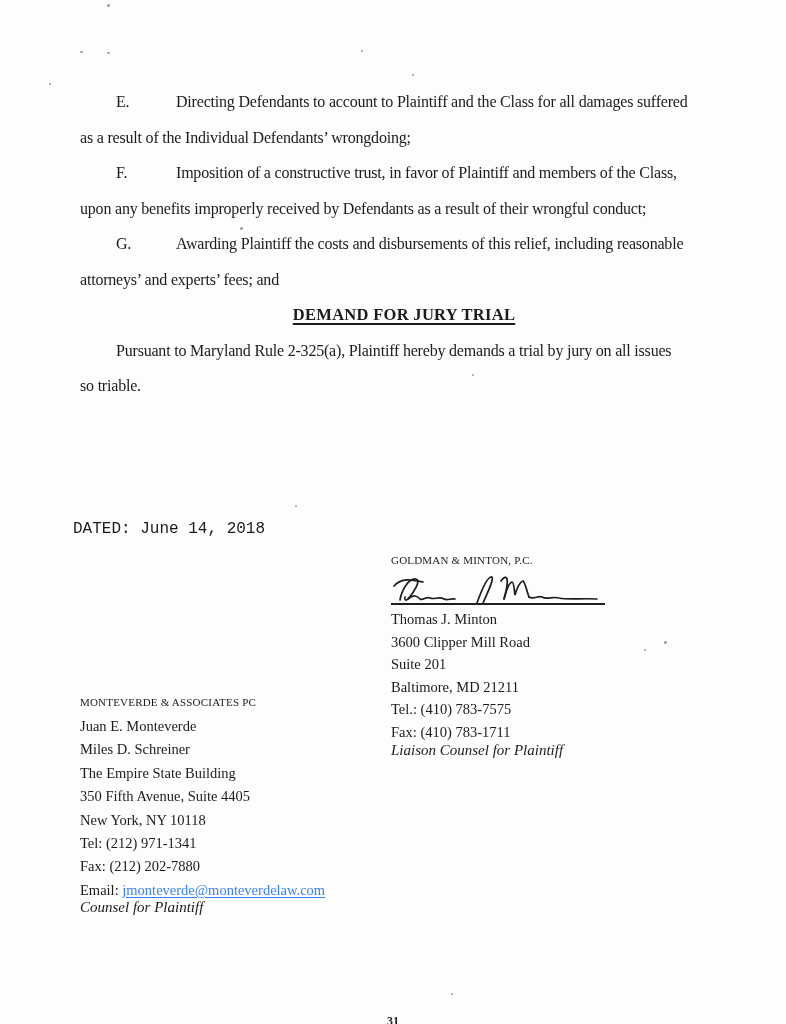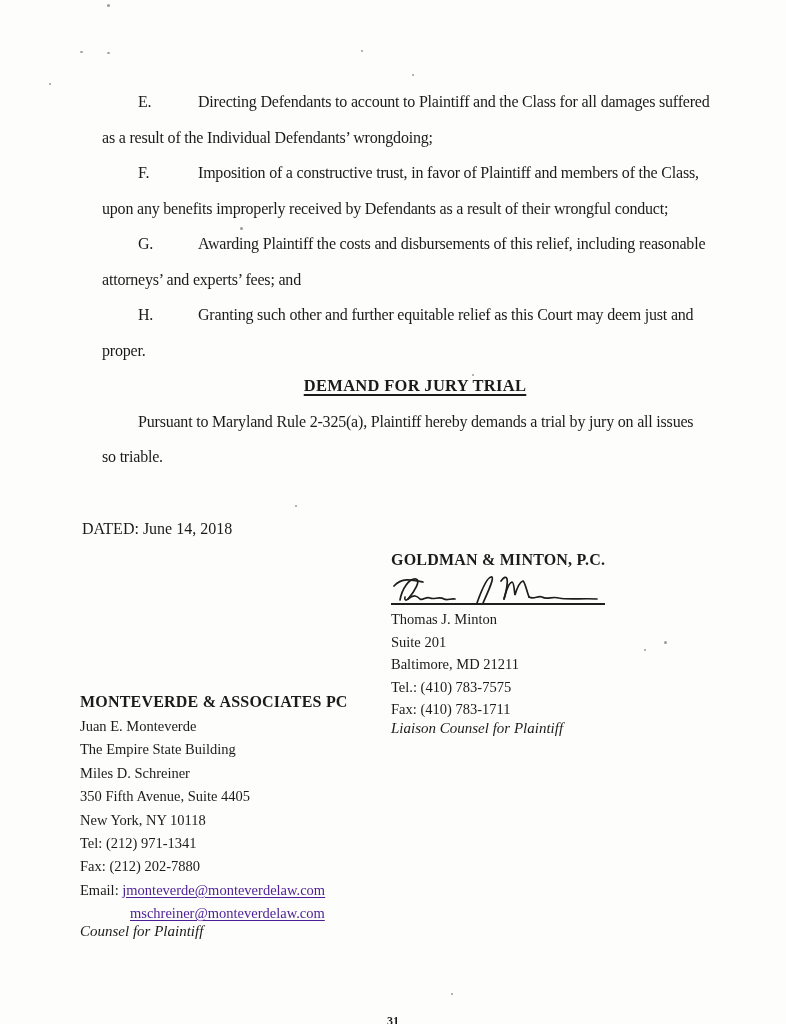--- a/index.html
+++ b/index.html
@@ -9,42 +9,42 @@
     background:#fdfdfb;
     overflow:hidden;
     font-family:"Liberation Serif","DejaVu Serif",serif;
     color:#1b1b1b;
   }
   
   .body-text{
     position:absolute;left:80px;top:84px;width:648px;
     font-size:16px;letter-spacing:-0.2px;
   }
-  .line{height:35.5px;line-height:35.5px;white-space:nowrap;margin-left:22px;}
+  .line{height:35.5px;line-height:35.5px;white-space:nowrap;}
   .tab{display:inline-block;width:36px;}
   .letter{display:inline-block;width:60px;}
   .heading-line{text-align:center;}
   .heading-text{
     font-weight:bold;font-size:16.5px;letter-spacing:0.3px;
     text-decoration:underline;text-underline-offset:3px;text-decoration-thickness:1.8px;
   }
   
-  .dated{position:absolute;left:82px;top:520px;font-size:16px;}
+  .dated{position:absolute;left:73px;top:520px;font-size:16px;font-family:Liberation Mono, monospace;}
   .col-right{position:absolute;left:391px;top:550px;width:260px;}
   .col-left{position:absolute;left:80px;top:692px;width:320px;}
-  .firm-name{font-weight:bold;font-size:16px;letter-spacing:0.2px;line-height:20px;white-space:nowrap;}
+  .firm-name{font-weight:normal;font-size:11px;letter-spacing:0.2px;line-height:20px;white-space:nowrap;}
   .sig-block{
     width:214px;height:32px;margin-top:1px;
     border-bottom:2px solid #1f1f1f;
     position:relative;
   }
   .sig-block svg{position:absolute;left:2px;bottom:-4px;}
   .addr-line{font-size:14.5px;line-height:16.5px;white-space:nowrap;margin-top:6px;}
   .col-left .addr-line{line-height:17.4px;}
-  .email{text-decoration:underline;text-underline-offset:2px;color:#4c1d95;}
+  .email{text-decoration:underline;text-underline-offset:2px;color:#3b82f6;}
   .email-indent{padding-left:50px;}
   .role{font-style:italic;font-size:15px;white-space:nowrap;}
   .col-right .role{margin-top:2px;}
   .col-left .role{}
   
   .page-number{
     position:absolute;top:1014px;left:50%;transform:translateX(-50%);
     font-size:12px;
     font-weight:bold;
   }
@@ -79,24 +79,20 @@
     <div>
       <div class="line"><span class="tab"></span><span class="letter">F.</span><span>Imposition of a constructive trust, in favor of Plaintiff and members of the Class,</span></div>
       <div class="line">upon any benefits improperly received by Defendants as a result of their wrongful conduct;</div>
     </div>
 
     <div>
       <div class="line"><span class="tab"></span><span class="letter">G.</span><span>Awarding Plaintiff the costs and disbursements of this relief, including reasonable</span></div>
       <div class="line">attorneys’ and experts’ fees; and</div>
     </div>
 
-    <div>
-      <div class="line"><span class="tab"></span><span class="letter">H.</span><span>Granting such other and further equitable relief as this Court may deem just and</span></div>
-      <div class="line">proper.</div>
-    </div>
 
     <div class="line heading-line">
       <span class="heading-text">DEMAND FOR JURY TRIAL</span>
     </div>
 
     <div>
       <div class="line"><span class="tab"></span><span>Pursuant to Maryland Rule 2-325(a), Plaintiff hereby demands a trial by jury on all issues</span></div>
       <div class="line">so triable.</div>
     </div>
   </div>
@@ -112,36 +108,36 @@
           <path d="M1,13 C9,4 20,7 30,9"></path>
           <path d="M15,26 C21,21 24,23 27,26 C30,28 33,23 37,25 C41,27 46,23 51,26 C54,28 58,25 62,26"></path>
           <path d="M84,30 C89,16 95,3 99,4 C101,6 95,19 90,30"></path>
           <path d="M108,8 C111,4 113,3 114,6 C115,9 113,20 111,26"></path>
           <path d="M111,26 C113,18 116,10 119,9 C121,9 121,16 122,22 C124,15 127,9 130,8 C132,9 133,16 136,24"></path>
           <path d="M136,24 C141,27 145,22 149,24 C154,27 159,23 166,25 C175,27 190,25 204,26"></path>
         </g>
       </svg>
     </div>
     <div class="addr-line">Thomas J. Minton</div>
+    <div class="addr-line">3600 Clipper Mill Road</div>
     <div class="addr-line">Suite 201</div>
     <div class="addr-line">Baltimore, MD 21211</div>
     <div class="addr-line">Tel.: (410) 783-7575</div>
     <div class="addr-line">Fax: (410) 783-1711</div>
     <div class="role">Liaison Counsel for Plaintiff</div>
   </div>
 
   <div class="col-left">
     <div class="firm-name">MONTEVERDE &amp; ASSOCIATES PC</div>
     <div class="addr-line">Juan E. Monteverde</div>
+    <div class="addr-line">Miles D. Schreiner</div>
     <div class="addr-line">The Empire State Building</div>
-    <div class="addr-line">Miles D. Schreiner</div>
     <div class="addr-line">350 Fifth Avenue, Suite 4405</div>
     <div class="addr-line">New York, NY 10118</div>
     <div class="addr-line">Tel: (212) 971-1341</div>
     <div class="addr-line">Fax: (212) 202-7880</div>
     <div class="addr-line"><span>Email:</span> <span class="email">jmonteverde@monteverdelaw.com</span></div>
-    <div class="addr-line email-indent"><span class="email">mschreiner@monteverdelaw.com</span></div>
     <div class="role">Counsel for Plaintiff</div>
   </div>
 
   <div class="page-number">31</div>
 
 </div>
 
 </body></html>

